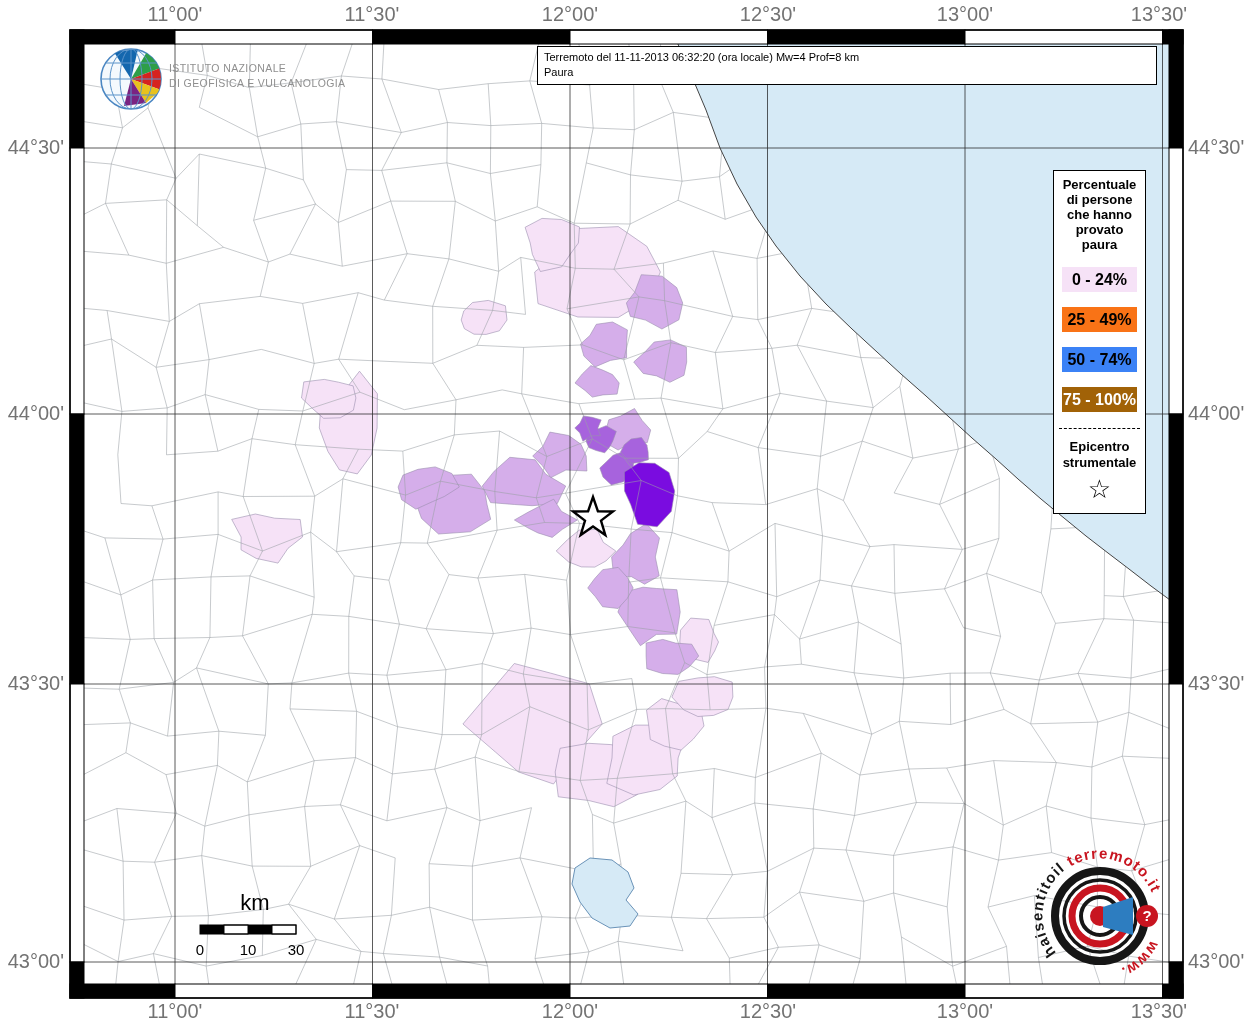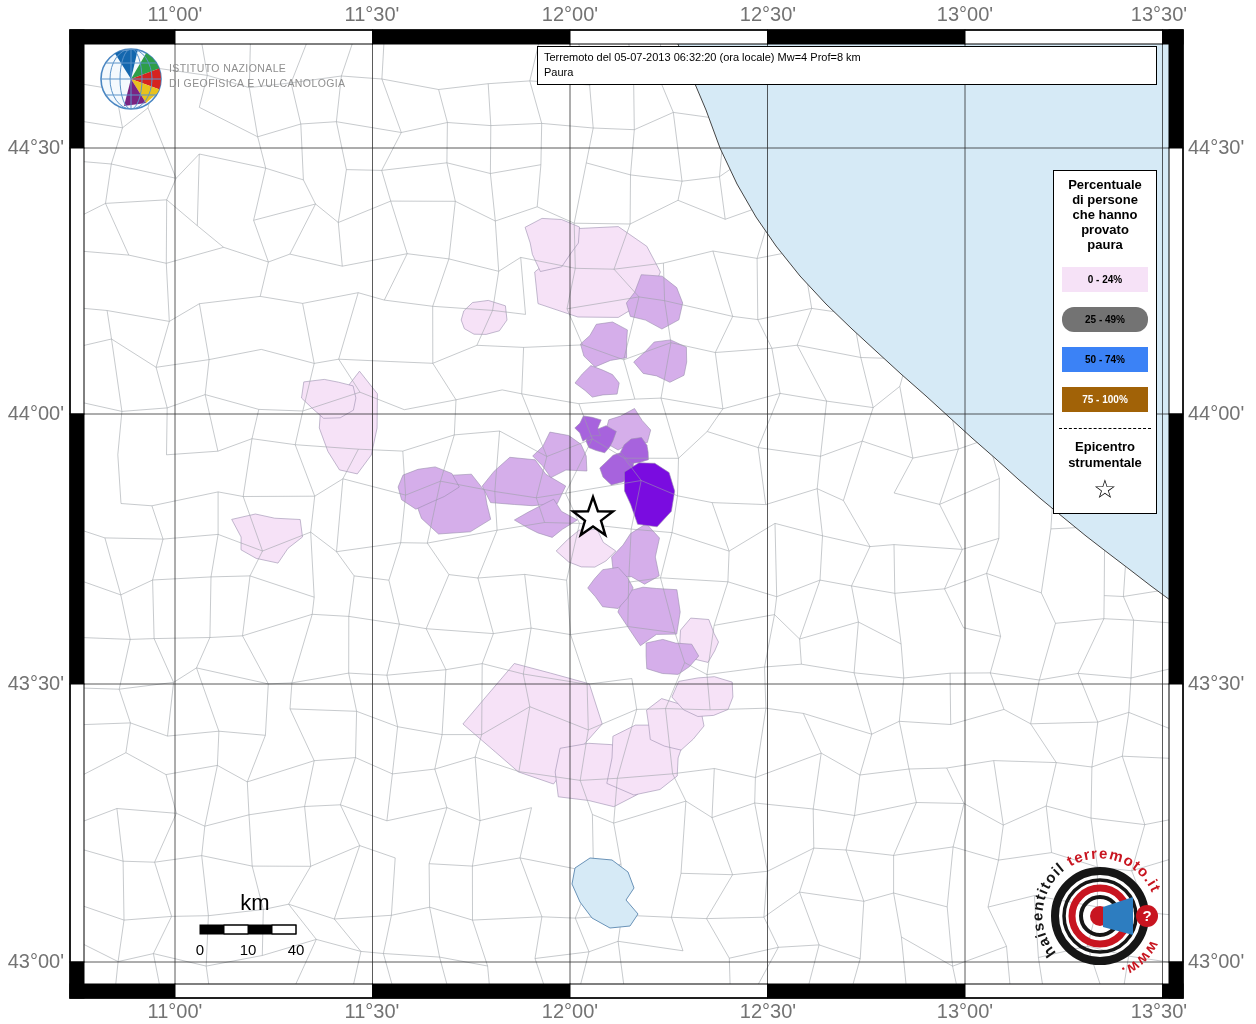--- a/index.html
+++ b/index.html
@@ -4,25 +4,25 @@
 <style>
   html,body{margin:0;padding:0;background:#ffffff}
   .stage{position:relative;width:1256px;height:1024px;background:#fff;font-family:"Liberation Sans",sans-serif;overflow:hidden}
   .stage > svg{position:absolute;left:0;top:0}
   .tick{position:absolute;font-size:20px;color:#737373;white-space:nowrap}
   .tick.cx{transform:translateX(-50%)}
   .tick.ra{transform:translateX(-100%)}
   .info-box{position:absolute;left:537px;top:46px;width:620px;background:#fff;border:1px solid #000;
             box-sizing:border-box;padding:3px 6px 4px;font-size:11px;line-height:15px;color:#000;overflow:hidden}
   .info-box div{white-space:nowrap}
-  .legend{position:absolute;left:1053px;top:170px;width:104px;background:#fff;border:1px solid #000;
+  .legend{position:absolute;left:1053px;top:170px;width:93px;background:#fff;border:1px solid #000;
           box-sizing:border-box;padding:6px 5px 10px;text-align:center}
   .legend-title div{font-size:13px;font-weight:bold;line-height:15px}
   .swatch{height:25px;margin:15px 3px 0;display:flex;align-items:center;justify-content:center;
-          font-size:10px;font-weight:bold}
+          font-size:16px;font-weight:bold}
   .legend-divider{border-top:1px dashed #000;margin:16px 0 10px}
   .legend-epi div{font-size:13px;font-weight:bold;line-height:16px}
   .legend-star{font-size:26px;line-height:28px;margin-top:4px;color:#000}
   .ingv-text{position:absolute;color:#8f8f8f;font-size:10.5px;letter-spacing:.4px;white-space:nowrap}
   .sb-label{position:absolute;color:#000;white-space:nowrap;transform:translateX(-50%)}
 </style>
 </head>
 <body>
 
 <div class="stage">
@@ -189,42 +189,42 @@
 
   <div class="tick" style="left:1188px;top:136px">44°30'</div>
   <div class="tick" style="left:1188px;top:402px">44°00'</div>
   <div class="tick" style="left:1188px;top:672px">43°30'</div>
   <div class="tick" style="left:1188px;top:950px">43°00'</div>
 
   <div class="ingv-text" style="left:169px;top:62px">ISTITUTO NAZIONALE</div>
   <div class="ingv-text" style="left:169px;top:77px">DI GEOFISICA E VULCANOLOGIA</div>
 
   <div class="info-box">
-    <div>Terremoto del 05-07-2013 06:32:20 (ora locale) Mw=4 Prof=8 km</div>
+    <div>Terremoto del 11-11-2013 06:32:20 (ora locale) Mw=4 Prof=8 km</div>
     <div>Paura</div>
   </div>
 
   <div class="legend">
     <div class="legend-title">
       <div>Percentuale</div>
       <div>di persone</div>
       <div>che hanno</div>
       <div>provato</div>
       <div>paura</div>
     </div>
     <div class="swatch" style="background: rgb(246, 226, 247); color: rgb(0, 0, 0);">0 - 24%</div>
-    <div class="swatch" style="background: #737373; color: rgb(0, 0, 0); border-radius: 12px;">25 - 49%</div>
+    <div class="swatch" style="background: #f97316; color: rgb(0, 0, 0);">25 - 49%</div>
     <div class="swatch" style="background: #3b82f6; color: rgb(0, 0, 0); text-align: center;">50 - 74%</div>
     <div class="swatch" style="background: #a16207; color: rgb(255, 255, 255);">75 - 100%</div>
     <div class="legend-divider"></div>
     <div class="legend-epi">
       <div>Epicentro</div>
       <div>strumentale</div>
     </div>
     <div class="legend-star">☆</div>
   </div>
 
   <div class="sb-label" style="left:255px;top:890px;font-size:22px">km</div>
   <div class="sb-label" style="left:200px;top:941px;font-size:15px">0</div>
   <div class="sb-label" style="left:248px;top:941px;font-size:15px">10</div>
-  <div class="sb-label" style="left:296px;top:941px;font-size:15px">40</div>
+  <div class="sb-label" style="left:296px;top:941px;font-size:15px">30</div>
 
 </div>
 
 </body></html>

